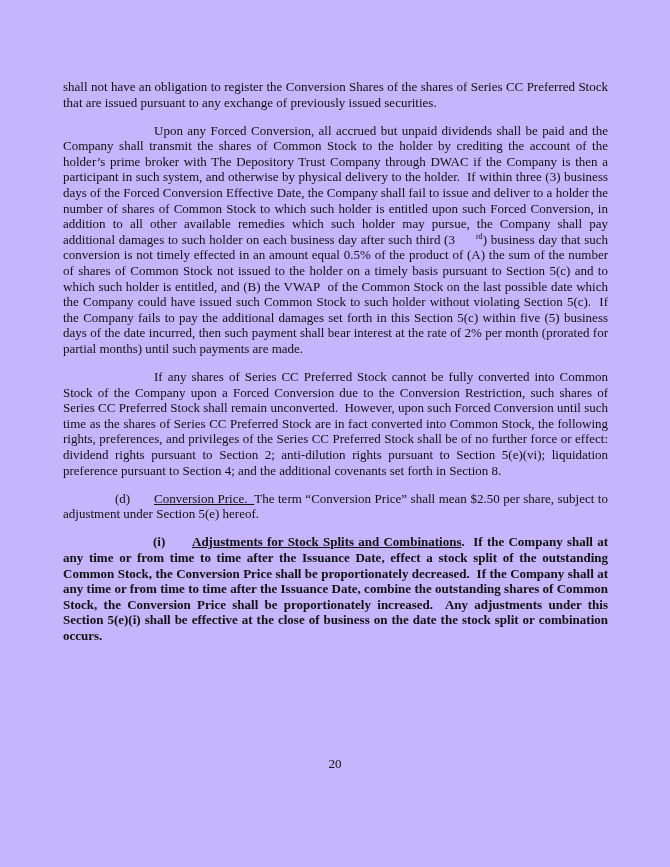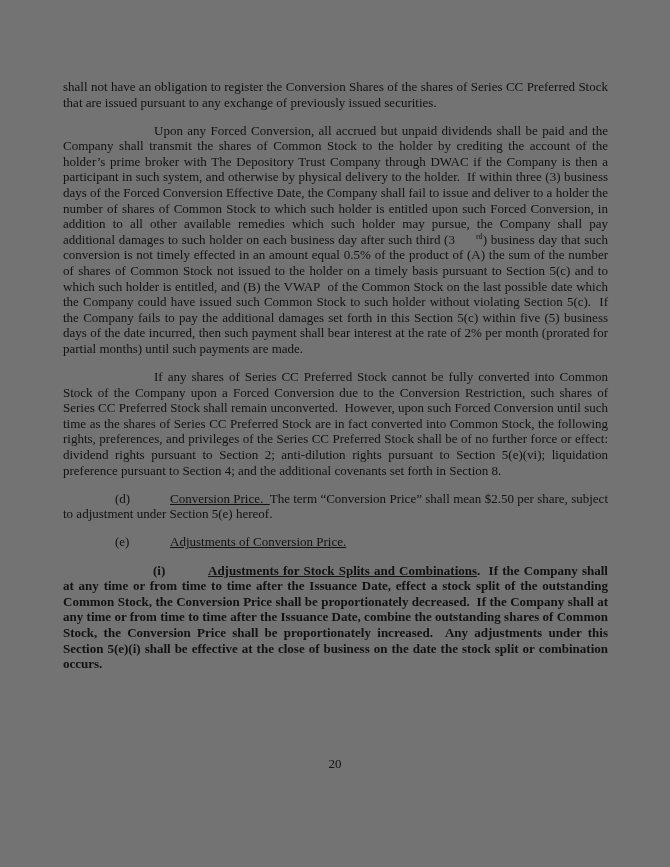--- a/index.html
+++ b/index.html
@@ -4,21 +4,21 @@
 <style>
   html, body {
     margin: 0;
     padding: 0;
     background: #ffffff;
   }
   .page {
     position: relative;
     width: 670px;
     height: 867px;
-    background: #737373;
+    background: #c4b5fd;
     font-family: "Liberation Serif", serif;
     font-size: 13px;
     line-height: 15.6px;
     color: #111111;
     overflow: hidden;
   }
   .content {
     position: absolute;
     left: 63px;
     top: 79px;
@@ -31,21 +31,21 @@
   }
   p.cont  { text-indent: 0; }
   p.body  { text-indent: 91px; }
   p.item1 { text-indent: 52px; }
   p.item2 { text-indent: 90px; font-weight: bold; }
   .label {
     display: inline-block;
     width: 39px;
     text-indent: 0;
   }
-  .u { text-decoration: underline; margin-left: 16px; }
+  .u { text-decoration: underline; }
   sup {
     font-size: 8px;
     line-height: 0;
     vertical-align: super;
     margin-left: 21px;
   }
   .page-num {
     position: absolute;
     top: 756px;
     left: 0;
@@ -58,17 +58,16 @@
 </style>
 </head>
 <body>
 
 <div class="page">
   <div class="content">
       <p class="cont"><span>shall not have an obligation to register the Conversion Shares of the shares of Series CC Preferred Stock that are issued pursuant to any exchange of previously issued securities.</span></p>
       <p class="body"><span>Upon any Forced Conversion, all accrued but unpaid dividends shall be paid and the Company shall transmit the shares of Common Stock to the holder by crediting the account of the holder’s prime broker with The Depository Trust Company through DWAC if the Company is then a participant in such system, and otherwise by physical delivery to the holder.&nbsp; If within three (3) business days of the Forced Conversion Effective Date, the Company shall fail to issue and deliver to a holder the number of shares of Common Stock to which such holder is entitled upon such Forced Conversion, in addition to all other available remedies which such holder may pursue, the Company shall pay additional damages to such holder on each business day after such third (3</span><sup>rd</sup><span>) business day that such conversion is not timely effected in an amount equal 0.5% of the product of (A) the sum of the number of shares of Common Stock not issued to the holder on a timely basis pursuant to Section 5(c) and to which such holder is entitled, and (B) the VWAP&nbsp; of the Common Stock on the last possible date which the Company could have issued such Common Stock to such holder without violating Section 5(c).&nbsp; If the Company fails to pay the additional damages set forth in this Section 5(c) within five (5) business days of the date incurred, then such payment shall bear interest at the rate of 2% per month (prorated for partial months) until such payments are made.</span></p>
       <p class="body"><span>If any shares of Series CC Preferred Stock cannot be fully converted into Common Stock of the Company upon a Forced Conversion due to the Conversion Restriction, such shares of Series CC Preferred Stock shall remain unconverted.&nbsp; However, upon such Forced Conversion until such time as the shares of Series CC Preferred Stock are in fact converted into Common Stock, the following rights, preferences, and privileges of the Series CC Preferred Stock shall be of no further force or effect: dividend rights pursuant to Section 2; anti-dilution rights pursuant to Section 5(e)(vi); liquidation preference pursuant to Section 4; and the additional covenants set forth in Section 8.</span></p>
       <p class="item1"><span class="label">(d)</span><span class="u">Conversion Price.&nbsp; </span><span>The term “Conversion Price” shall mean $2.50 per share, subject to adjustment under Section 5(e) hereof.</span></p>
-      <p class="item1"><span class="label">(e)</span><span class="u">Adjustments of Conversion Price.</span></p>
       <p class="item2"><span class="label">(i)</span><span class="u">Adjustments for Stock Splits and Combinations</span><span>.&nbsp; If the Company shall at any time or from time to time after the Issuance Date, effect a stock split of the outstanding Common Stock, the Conversion Price shall be proportionately decreased.&nbsp; If the Company shall at any time or from time to time after the Issuance Date, combine the outstanding shares of Common Stock, the Conversion Price shall be proportionately increased.&nbsp; Any adjustments under this Section 5(e)(i) shall be effective at the close of business on the date the stock split or combination occurs.</span></p>
     </div>
   <div class="page-num">20</div>
 </div>
 
 </body></html>

